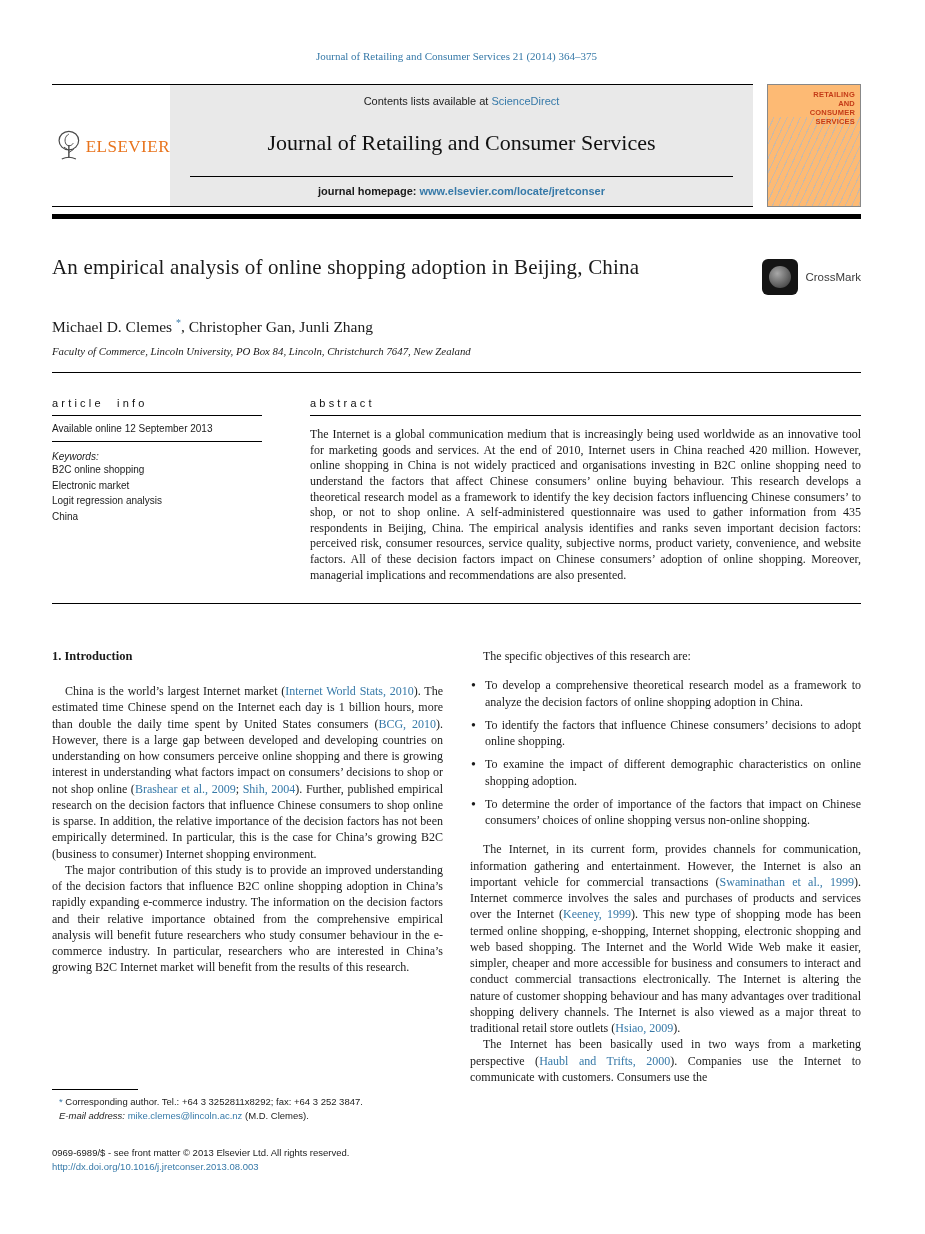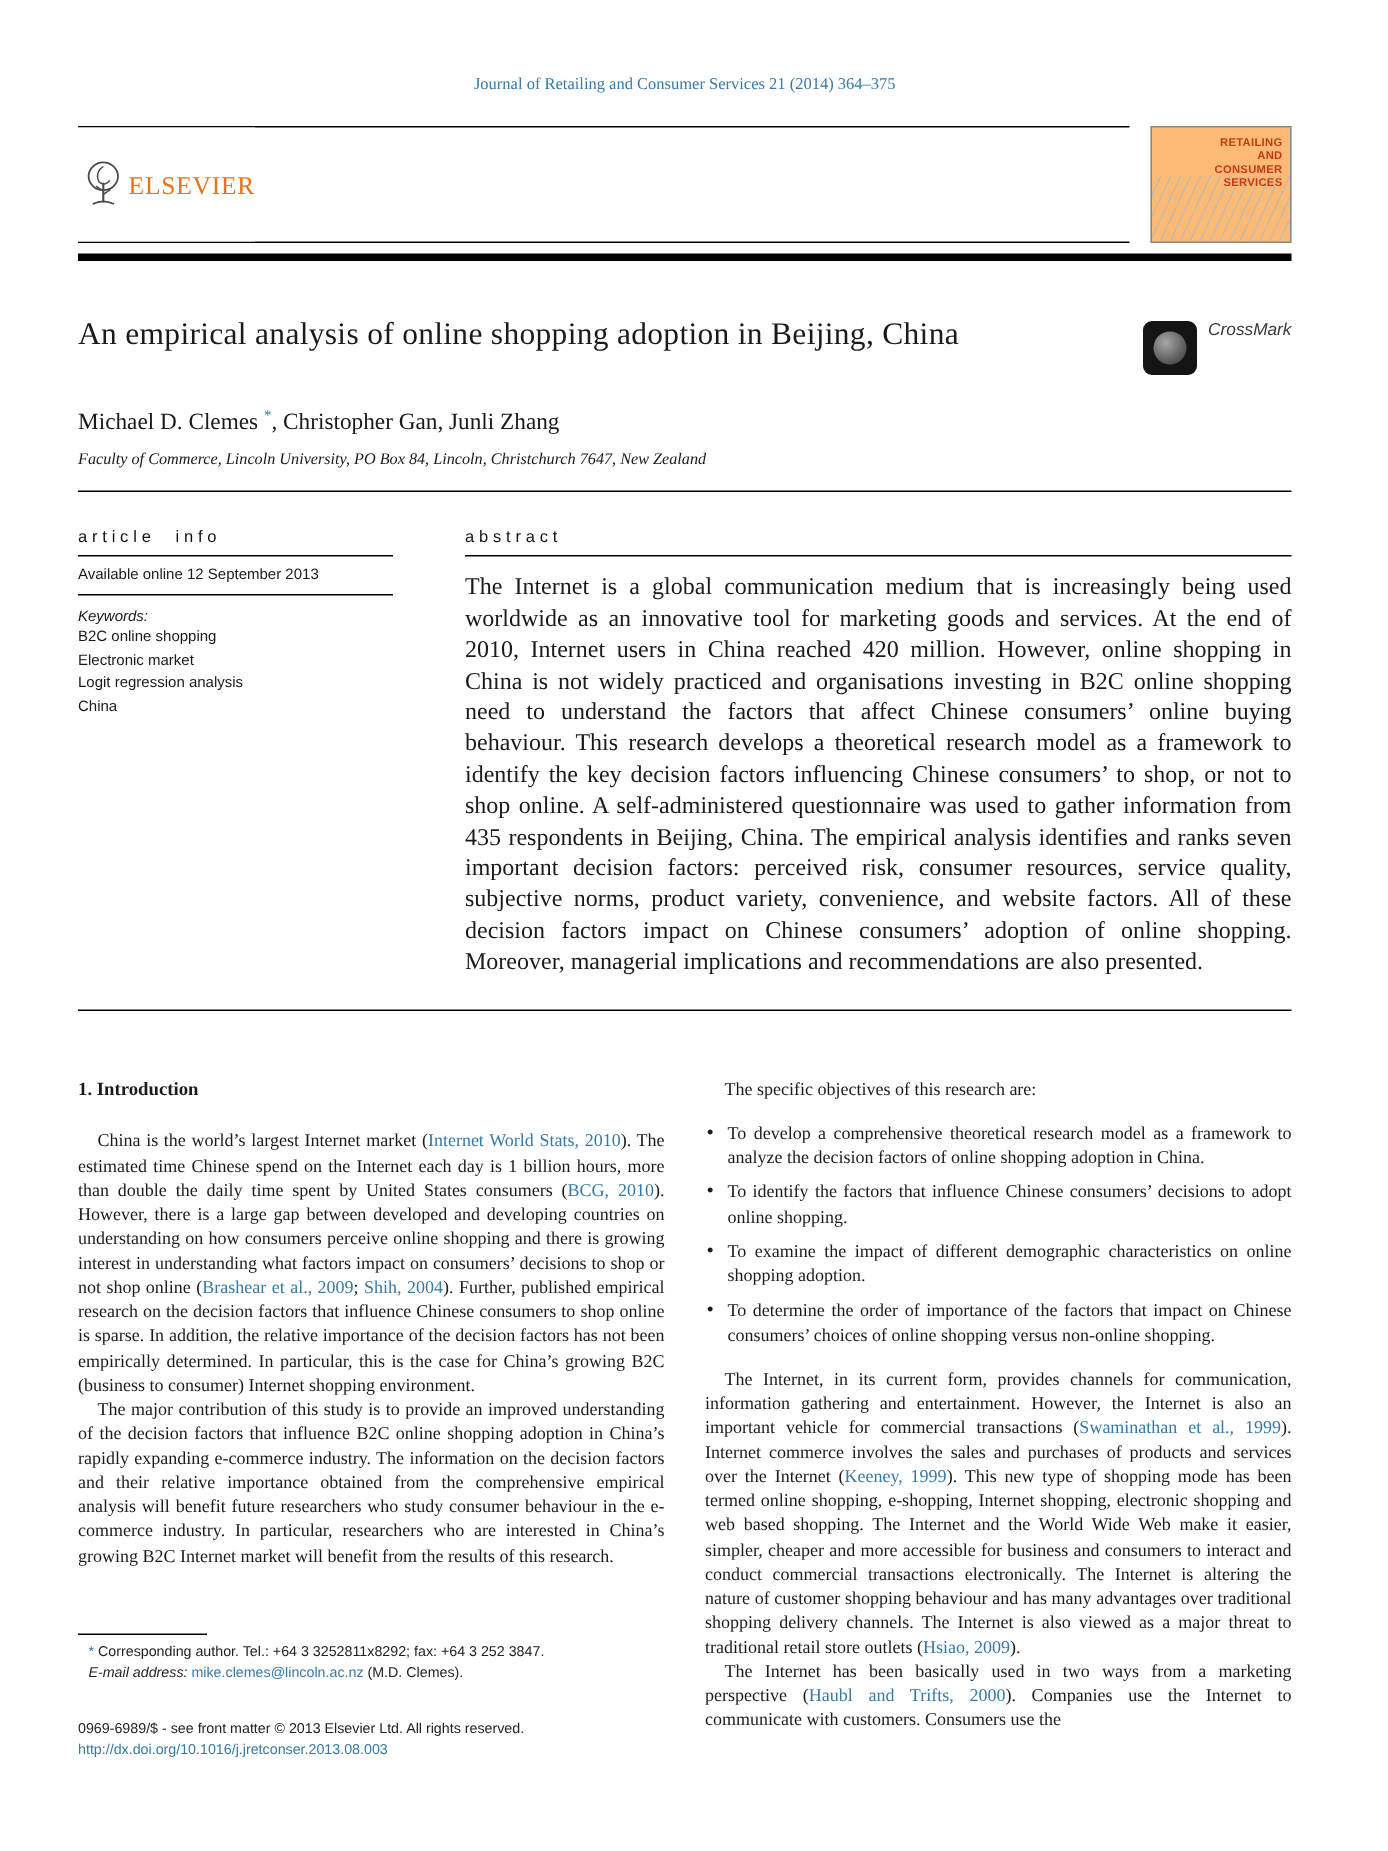--- a/index.html
+++ b/index.html
@@ -26,39 +26,39 @@
   .cover-box{width:92px;margin-left:14px;border:1px solid #888;position:relative;background:#fdba74;overflow:hidden;}
   .cover-hatch{position:absolute;left:0;right:0;bottom:0;top:32px;
     background:repeating-linear-gradient(115deg,rgba(255,255,255,0) 0 5px,#b9b9b9 5px 6px);opacity:.75;}
   .cover-text{position:absolute;top:5px;right:5px;text-align:right;color:#c43b17;
     font-family:"Liberation Sans",sans-serif;font-weight:bold;font-size:7.5px;line-height:1.2;letter-spacing:.2px;}
   .thick-bar{height:5px;background:#000;margin-top:7px;}
 
   
   .title-row{display:flex;justify-content:space-between;align-items:flex-start;margin-top:36px;}
   h1.article-title{font-size:21px;font-weight:400;margin:0;max-width:700px;letter-spacing:.2px;}
-  .crossmark{display:flex;align-items:flex-start;gap:7px;margin-top:4px;font-style:italic;}
+  .crossmark{display:flex;align-items:center;gap:7px;margin-top:4px;}
   .cm-badge{width:36px;height:36px;background:#141414;border-radius:6px;display:flex;align-items:center;justify-content:center;}
   .cm-ring{width:22px;height:22px;border-radius:50%;background:radial-gradient(circle at 38% 34%,#a8a8a8,#2f2f2f);}
   .cm-label{font-family:"Liberation Sans",sans-serif;font-size:11.5px;color:#3a3a3a;}
   .authors{margin-top:22px;font-size:15.5px;}
   .affiliation{margin-top:9px;font-size:10.8px;font-style:italic;}
   .rule-authors{border-top:1px solid #000;margin-top:15px;}
 
   
   .meta-row{display:flex;margin-top:24px;}
   .info-col{width:210px;flex:none;}
   .abs-col{flex:1;margin-left:48px;}
   .sec-head{font-family:"Liberation Sans",sans-serif;font-size:11px;letter-spacing:3.2px;word-spacing:7px;color:#111;}
   .head-rule{border-top:1.5px solid #000;margin-top:6px;}
   .avail{font-family:"Liberation Sans",sans-serif;font-size:10px;padding:7px 0;}
   .thin-rule{border-top:1px solid #000;}
   .kw-label{font-family:"Liberation Sans",sans-serif;font-size:10px;font-style:italic;margin-top:9px;}
   .kw{font-family:"Liberation Sans",sans-serif;font-size:10px;line-height:1.55;}
-  .abs-text{margin:11px 0 0;font-size:16px;line-height:1.3;text-align:justify;}
+  .abs-text{margin:11px 0 0;font-size:12px;line-height:1.3;text-align:justify;}
   .abs-copy{text-align:right;font-size:10.3px;margin-top:10px;}
   .rule-mid{border-top:1px solid #000;margin-top:20px;}
 
   
   .body-cols{display:flex;gap:27px;margin-top:44px;}
   .col{flex:1;font-size:12px;line-height:1.355;text-align:justify;}
   h2.sec1{font-size:12.5px;margin:0 0 18px;text-align:left;}
   .p{margin:0;text-indent:13px;}
   .lead{margin-bottom:13px;}
   .mt{margin-top:13px;}
@@ -85,20 +85,29 @@
       <div class="mast-main">
         <div class="logo-box">
           <svg width="62" height="64" viewBox="0 0 62 64">
             <ellipse cx="31" cy="22" rx="18" ry="17" fill="none" stroke="#4a4a4a" stroke-width="2.2"></ellipse>
             <path d="M31 10 C24 14 22 22 26 29 C30 33 36 32 39 27" fill="none" stroke="#4a4a4a" stroke-width="1.8"></path>
             <path d="M31 30 L31 54" stroke="#4a4a4a" stroke-width="2.6"></path>
             <path d="M31 40 L22 34 M31 44 L40 38" stroke="#4a4a4a" stroke-width="1.8"></path>
             <path d="M18 56 C26 52 36 52 44 56" fill="none" stroke="#4a4a4a" stroke-width="2"></path>
           </svg>
           <div class="elsevier-word">ELSEVIER</div>
+        </div>
+        <div class="mast-center">
+          <div class="contents-line">
+            <span>Contents lists available at </span><span class="lnk">ScienceDirect</span>
+          </div>
+          <div class="journal-title">Journal of Retailing and Consumer Services</div>
+          <div class="homepage-line">
+            <span>journal homepage: </span><span class="lnk">www.elsevier.com/locate/jretconser</span>
+          </div>
         </div>
       </div>
       <div class="cover-box">
         <div class="cover-hatch"></div>
         <div class="cover-text">
           <div>RETAILING</div>
           <div>AND</div>
           <div>CONSUMER</div>
           <div>SERVICES</div>
         </div>

